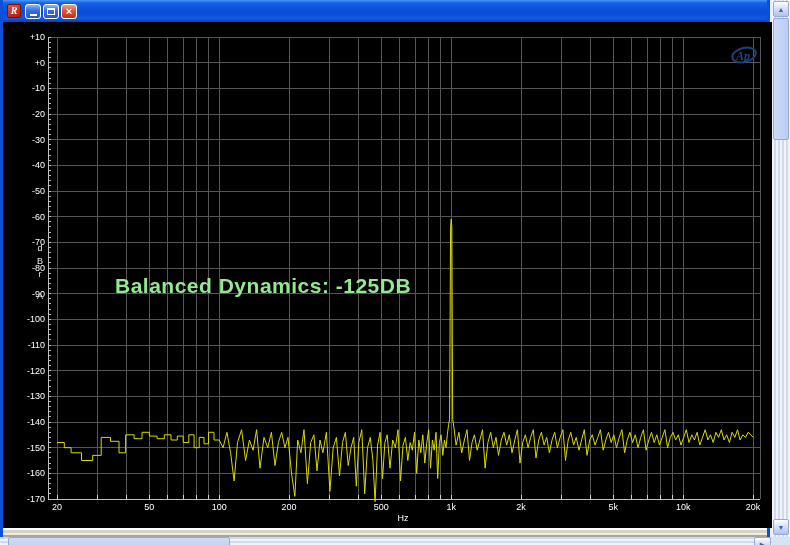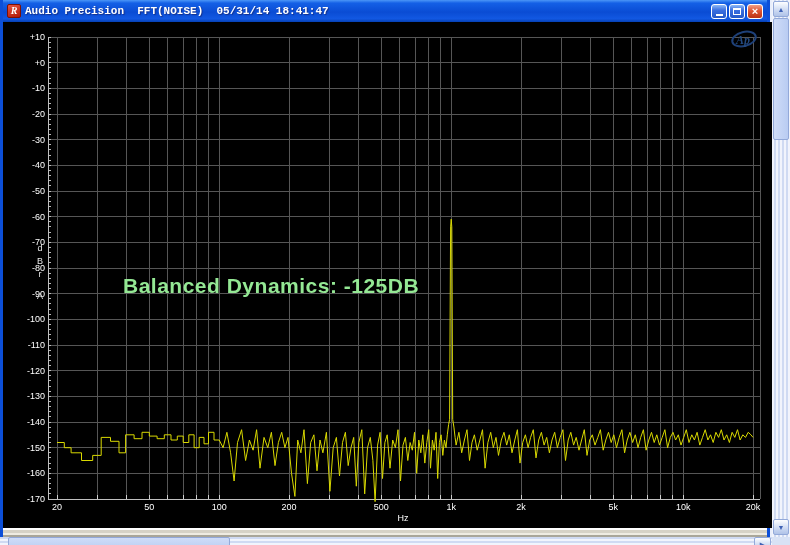--- a/index.html
+++ b/index.html
@@ -29,22 +29,22 @@
 
   
   .client { position:relative; width:780px; height:506px; background:#000; overflow:hidden; }
   .client svg { position:absolute; left:0; top:0; }
   svg text { font-family:"Liberation Sans", sans-serif; }
   .y-unit { position:absolute; left:28px; top:220px; width:18px; text-align:center;
             color:#e8e8e8; font:9px/13px "Liberation Sans", sans-serif; }
   .y-unit span { display:block; }
   .y-unit .gap { margin-top:9px; }
   .annotation { position:absolute; left:112px; top:252px;
-                font:bold 21px/24px "Liberation Sans", sans-serif; letter-spacing:0.5px;margin-left:8px; }
-  .ap-logo { position:absolute; left:727px; top:8px; width:30px; height:20px; }
+                font:bold 21px/24px "Liberation Sans", sans-serif; letter-spacing:0.5px; }
+  .ap-logo { position:absolute; left:727px; top:24px; width:30px; height:20px; }
   .ap-ring { position:absolute; left:1px; top:1px; width:26px; height:16px;
              border:2px solid #1e4078; border-radius:50%; transform:rotate(-14deg); }
   .ap-text { position:absolute; left:6px; top:2px; color:#24497f;
              font:italic bold 12px/16px "Liberation Serif", serif; }
 
   .panel-edge { height:9px; background:linear-gradient(180deg,#ffffff 0 2px,#d6d2c6 2px 5px,#efece2 5px 7px,#a9a699 7px 9px); }
 
   
   .vscroll { position:absolute; right:0; top:0; width:18px; height:537px;
              background:repeating-linear-gradient(90deg,#f1f4fc 0 2px,#cfdaf2 2px 4px); }
@@ -65,21 +65,20 @@
 </style>
 </head>
 <body>
 
 <div class="screen">
 
   <div class="window">
 
     <div class="titlebar">
       <span class="app-icon">R</span>
-      <span class="title-text">Audio Precision  FFT(NOISE)  05/31/14 18:41:47</span>
       <span class="caption-buttons">
         <span class="cap-btn blue">
           <span class="glyph-min"></span>
         </span>
         <span class="cap-btn blue">
           <span class="glyph-max"></span>
         </span>
         <span class="cap-btn red">
           <span class="glyph-x">×</span>
         </span>

